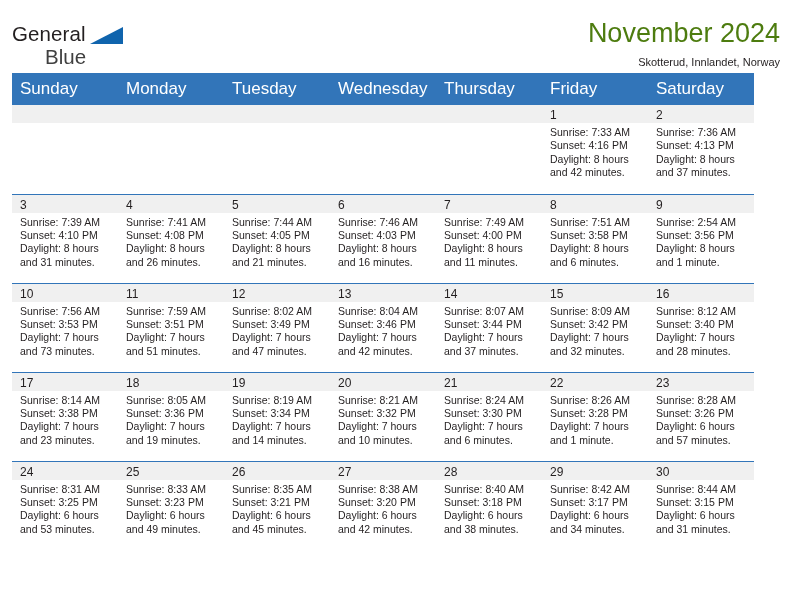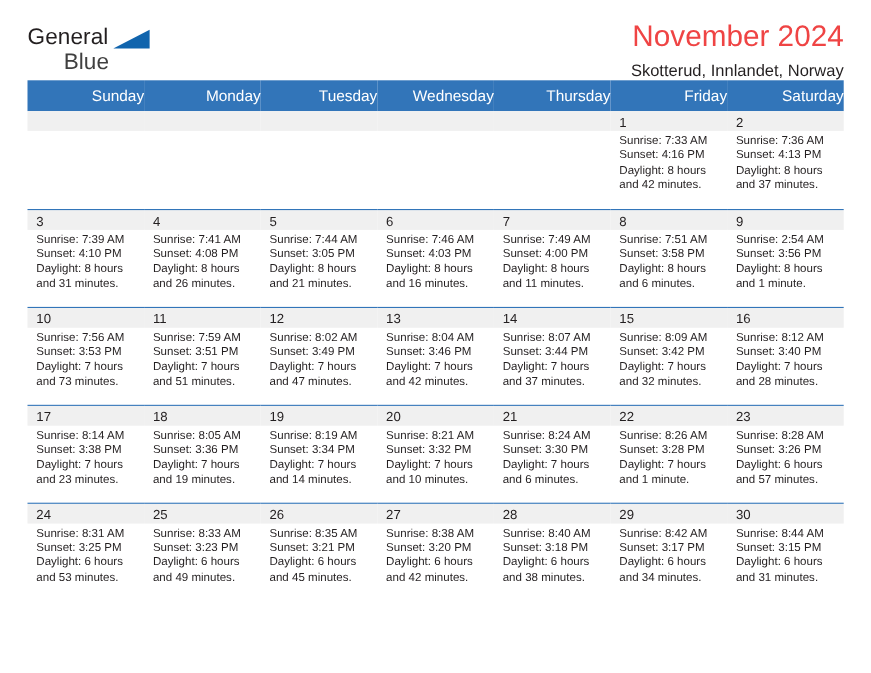--- a/index.html
+++ b/index.html
@@ -12,21 +12,21 @@
     background: #ffffff;
     font-family: "Liberation Sans", sans-serif;
     color: #231f20;
     overflow: hidden;
   }
   .page {
     position: relative;
     width: 792px;
     height: 612px;
     box-sizing: border-box;
-    padding: 0 25px;
+    padding: 0 12px;
   }
 
   
   .header {
     position: relative;
     height: 73px;
     display: flex;
     align-items: flex-start;
     justify-content: space-between;
   }
@@ -62,44 +62,44 @@
     border-width: 0 0 17px 33px;
     border-color: transparent transparent #1064ad transparent;
   }
   .title-block {
     text-align: right;
     margin-top: 18px;
   }
   .cal-title {
     font-size: 27px;
     line-height: 1.12;
-    color: #ef4444;
+    color: #4d7c0f;
     font-weight: normal;
     white-space: nowrap;
   }
   .cal-subtitle {
-    font-size: 15px;
+    font-size: 11px;
     line-height: 1.2;
     color: #231f20;
     margin-top: 8px;
     white-space: nowrap;
   }
 
   
   .calendar {
     width: 742px;
     border-collapse: collapse;
     table-layout: fixed;
   }
   .calendar th {
     background: #3275b9;
     color: #ffffff;
-    font-size: 14px;
+    font-size: 17px;
     font-weight: normal;
-    text-align: right;
+    text-align: left;
     padding: 6px 0 6px 8px;
     height: 21px;
     box-sizing: border-box;
     border: none;
   }
   .calendar td {
     vertical-align: top;
     padding: 0;
     border: none;
     border-top: 1px solid #3275b9;
@@ -220,21 +220,21 @@
               <div>Sunrise: 7:41 AM</div>
               <div>Sunset: 4:08 PM</div>
               <div>Daylight: 8 hours</div>
               <div>and 26 minutes.</div>
             </div>
           </td>
           <td>
             <div class="daynum">5</div>
             <div class="events">
               <div>Sunrise: 7:44 AM</div>
-              <div>Sunset: 3:05 PM</div>
+              <div>Sunset: 4:05 PM</div>
               <div>Daylight: 8 hours</div>
               <div>and 21 minutes.</div>
             </div>
           </td>
           <td>
             <div class="daynum">6</div>
             <div class="events">
               <div>Sunrise: 7:46 AM</div>
               <div>Sunset: 4:03 PM</div>
               <div>Daylight: 8 hours</div>

